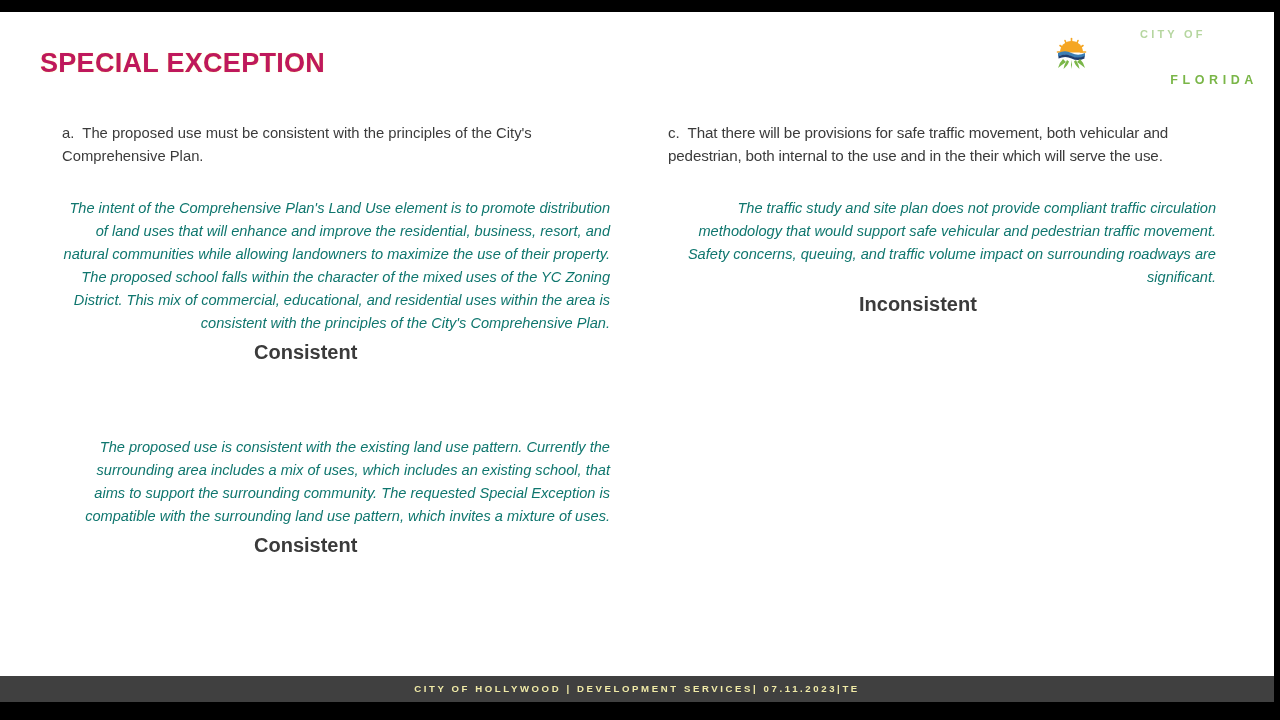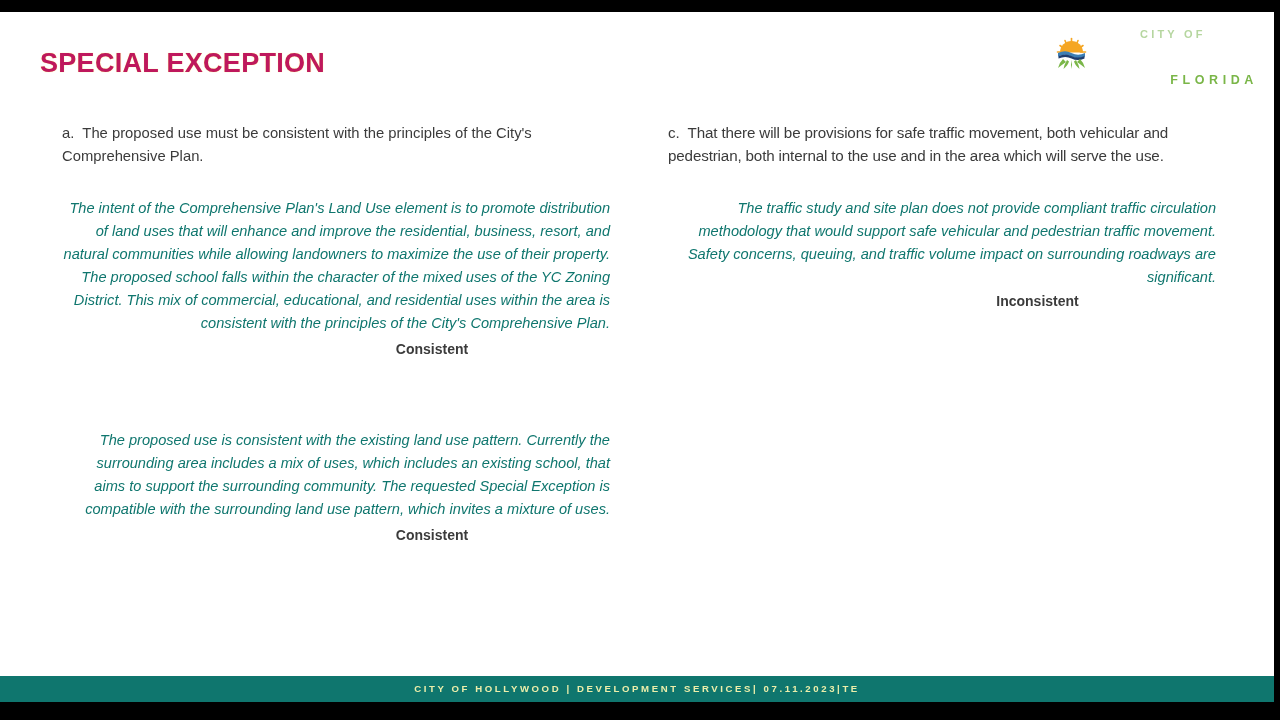--- a/index.html
+++ b/index.html
@@ -126,40 +126,39 @@
     color: #0f766e;
     font-size: 14.6px;
     line-height: 23px;
     margin: 0;
     text-align: right;
   }
 
   .verdict {
     font-weight: bold;
     color: #3b3b3b;
-    font-size: 14px;
-    margin: 0;
-    text-align: center;
+    font-size: 20px;
+    margin: 0;
   }
 
   .spacer-lg { height: 30px; }
   .spacer-block { height: 42px; }
 
   .verdict-row-a { padding-left: 192px; padding-top: 6px; }
   .verdict-row-b { padding-left: 192px; padding-top: 6px; }
   .verdict-row-c { padding-left: 191px; padding-top: 4px; }
 
   
   .footer-bar {
     position: absolute;
     left: 0;
     bottom: 0px;
     width: 1274px;
     height: 26px;
-    background: #0f766e;
+    background: #404040;
   }
   .footer-text {
     position: absolute;
     left: 0;
     right: 0;
     top: 7px;
     text-align: center;
     font-size: 9.6px;
     font-weight: bold;
     letter-spacing: 2.6px;
@@ -224,21 +223,21 @@
         <div class="verdict-row-b">
           <p class="verdict">Consistent</p>
         </div>
       </div>
 
     </div>
 
     <div class="col col-right">
 
       <div>
-        <p class="crit-heading condensed"><span class="marker">c.</span><span>That there will be provisions for safe traffic movement, both vehicular and pedestrian, both internal to the use and in the area which will serve the use.</span></p>
+        <p class="crit-heading condensed"><span class="marker">c.</span><span>That there will be provisions for safe traffic movement, both vehicular and pedestrian, both internal to the use and in the their which will serve the use.</span></p>
         <div class="spacer-lg"></div>
         <p class="crit-body">The traffic study and site plan does not provide compliant traffic circulation methodology that would support safe vehicular and pedestrian traffic movement. Safety concerns, queuing, and traffic volume impact on surrounding roadways are significant.</p>
         <div class="verdict-row-c">
           <p class="verdict">Inconsistent</p>
         </div>
       </div>
 
     </div>
 
     <div class="footer-bar">

